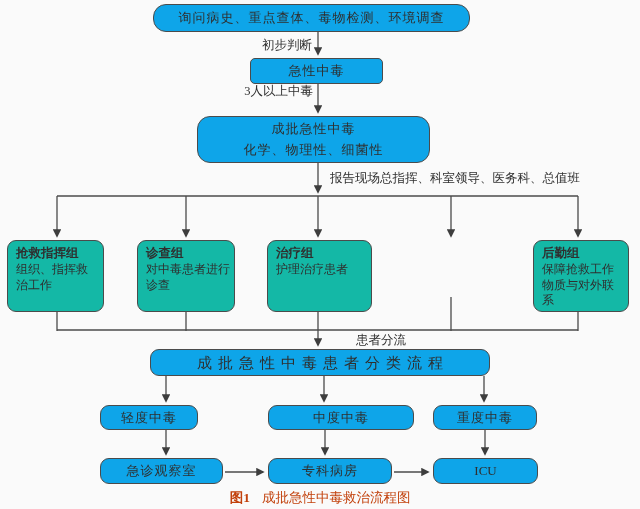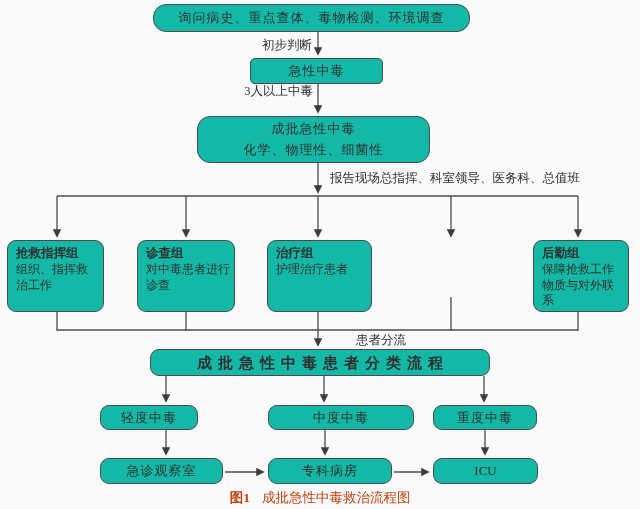--- a/index.html
+++ b/index.html
@@ -9,21 +9,21 @@
     font-family:"Liberation Serif","DejaVu Serif",serif;
     color:#2f2f2f;
     position:relative;
     overflow:hidden;
   }
   .canvas{position:absolute;left:0;top:0;width:640px;height:509px;}
   .wires{position:absolute;left:0;top:0;width:640px;height:509px;pointer-events:none;}
   .bx{
     position:absolute;box-sizing:border-box;
     border:1.4px solid #4b4b4b;border-radius:10px;
-    background:#14b8a6;
+    background:#0ea5e9;
     display:flex;align-items:center;justify-content:center;
     text-align:center;font-size:13px;line-height:1.2;
     white-space:nowrap;
   }
   #b-inquiry{left:153px;top:4px;width:317px;height:28px;border-radius:13px;letter-spacing:1px;}
   #b-acute{left:250px;top:58px;width:133px;height:26px;border-radius:5px;letter-spacing:1px;}
   #b-mass{left:197px;top:116px;width:233px;height:47px;border-radius:13px;flex-direction:column;line-height:1.55;letter-spacing:1px;}
   .grp{
     position:absolute;box-sizing:border-box;
     border:1.4px solid #4b4b4b;border-radius:9px;background:#14b8a6;
@@ -32,21 +32,21 @@
   }
   .grp .t{font-weight:bold;font-size:12.5px;display:block;margin-bottom:1px;}
   .grp .d{display:block;}
   #g1{left:7px;width:97px;}
   #g2{left:137px;width:98px;}
   #g3{left:267px;width:105px;}
   #g4{left:400px;width:102px;}
   #g5{left:533px;width:96px;}
   #b-class{
     left:150px;top:349px;width:340px;height:27px;border-radius:9px;
-    font-weight:bold;font-size:15px;letter-spacing:6px;padding-left:6px;
+    font-weight:normal;font-size:15px;letter-spacing:6px;padding-left:6px;
   }
   #b-mild{left:100px;top:405px;width:98px;height:25px;border-radius:9px;letter-spacing:1px;}
   #b-mod{left:268px;top:405px;width:146px;height:25px;border-radius:9px;letter-spacing:1px;}
   #b-sev{left:433px;top:405px;width:104px;height:25px;border-radius:9px;letter-spacing:1px;}
   #b-obs{left:100px;top:458px;width:123px;height:26px;border-radius:9px;letter-spacing:1px;}
   #b-ward{left:268px;top:458px;width:124px;height:26px;border-radius:9px;letter-spacing:1px;}
   #b-icu{left:433px;top:458px;width:105px;height:26px;border-radius:9px;}
   .lbl{position:absolute;font-size:12.5px;color:#2f2f2f;white-space:nowrap;line-height:1.1;}
   #l-judge{left:232px;top:39px;width:80px;text-align:right;}
   #l-three{left:212px;top:85px;width:101px;text-align:right;font-family:Liberation Serif, serif;}

